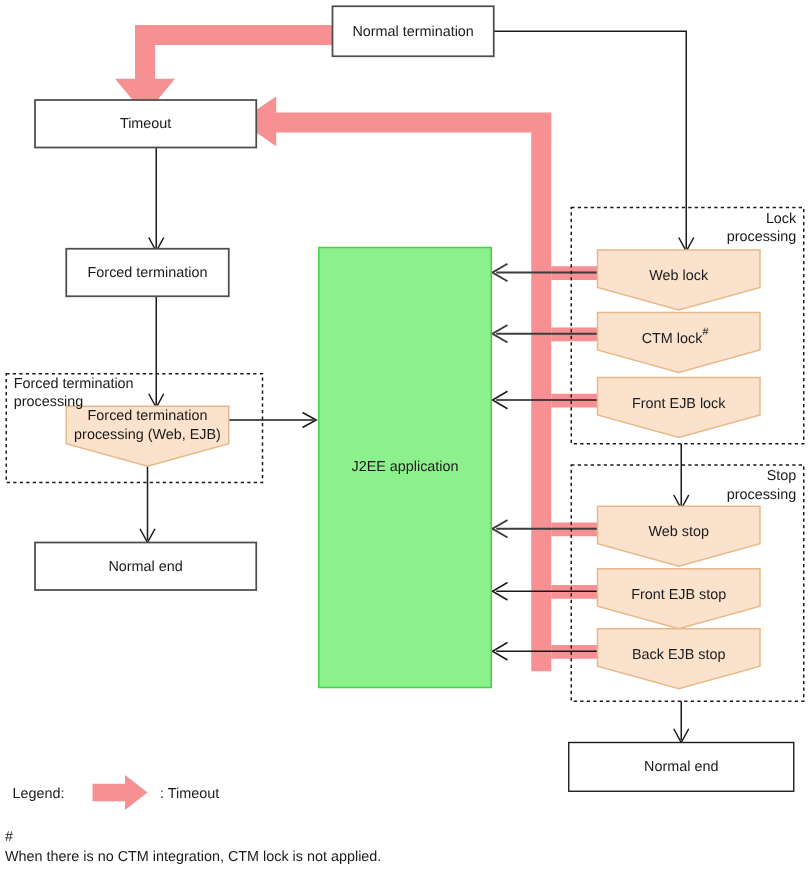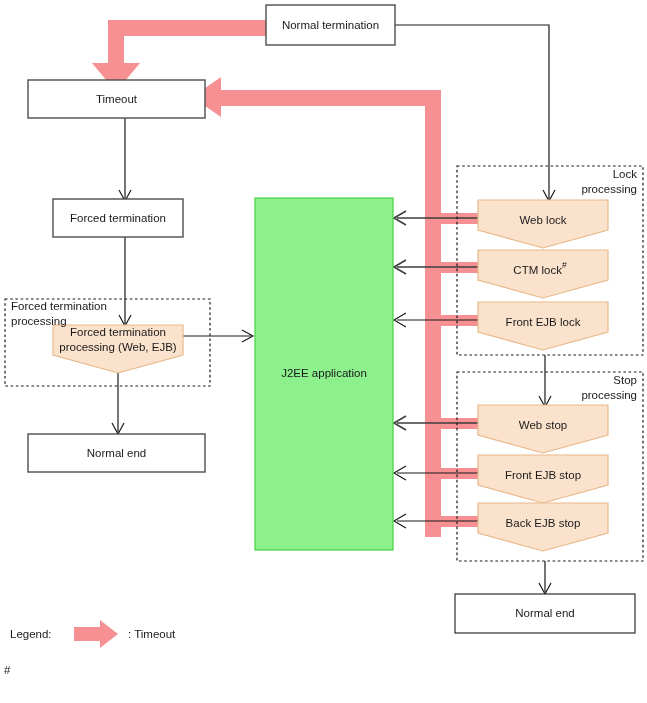--- a/index.html
+++ b/index.html
@@ -197,13 +197,14 @@
 
     <text class="lbl-group" x="637" y="381">Stop</text>
     <text class="lbl-group" x="637" y="396">processing</text>
 
     <text class="lbl-left" x="10" y="635">Legend:</text>
     <path class="pink" d="M74,627 L100,627 L100,620 L118,634 L100,648 L100,641 L74,641 Z"></path>
     <text class="lbl-left" x="128" y="635">: Timeout</text>
   </svg>
 
   <div class="foot" id="footnote-marker">#</div>
+  <div class="foot" id="footnote-text">When there is no CTM integration, CTM lock is not applied.</div>
 </div>
 
 </body></html>

